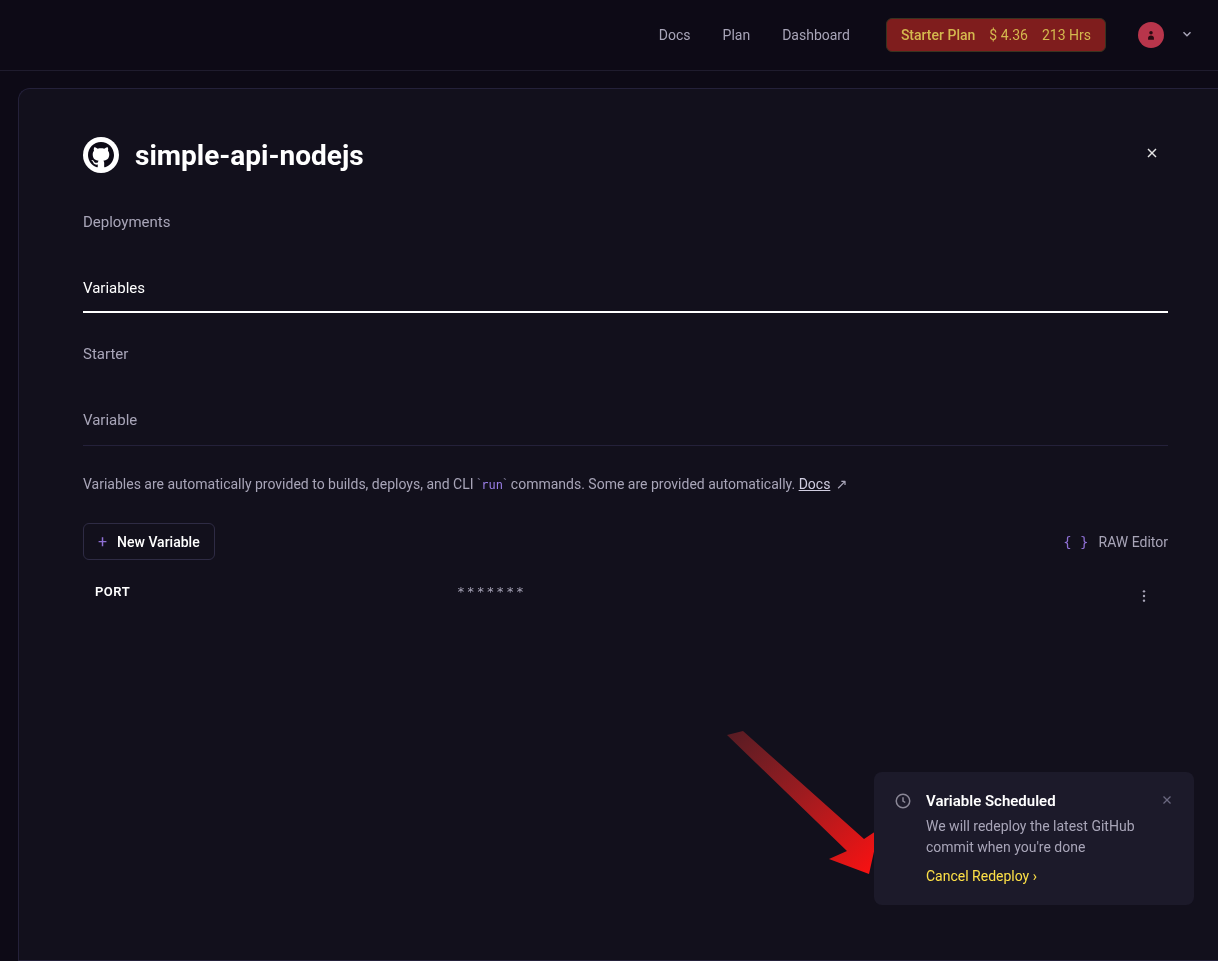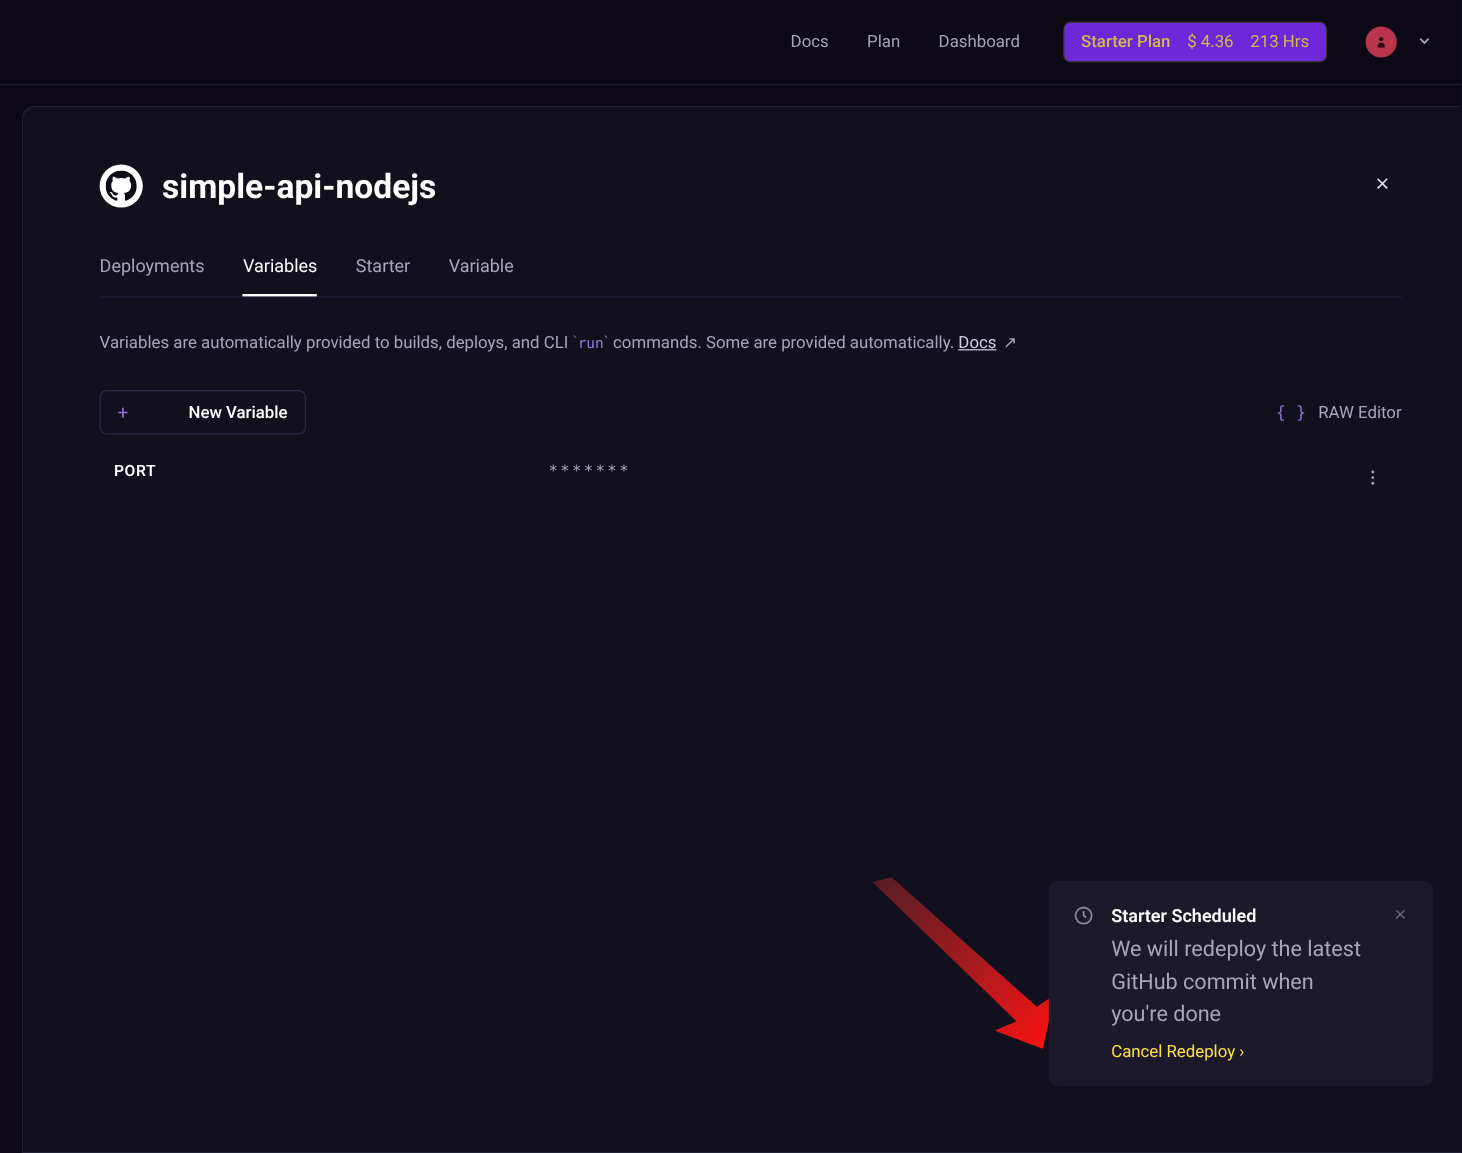--- a/index.html
+++ b/index.html
@@ -30,21 +30,21 @@
       gap: 32px;
     }
     .nav-link {
       color: #a8a5b8;
       font-size: 14px;
       cursor: pointer;
     }
     .plan-badge {
       display: flex;
       align-items: center;
-      background: #6d28d9;
+      background: #7f1d1d;
       border: 1px solid #3a3320;
       border-radius: 6px;
       padding: 8px 14px;
       gap: 14px;
       margin-left: 20px;
     }
     .plan-name {
       color: #d4b84e;
       font-size: 14px;
       font-weight: 500;
@@ -115,20 +115,21 @@
     .close-btn {
       color: #e5e5e5;
       cursor: pointer;
       padding: 8px;
     }
     .tabs {
       display: flex;
       gap: 32px;
       margin-top: 40px;
       border-bottom: 1px solid #24213a;
+      flex-direction: column;
     }
     .tab {
       color: #a8a5b8;
       font-size: 15px;
       padding-bottom: 14px;
       cursor: pointer;
       border-bottom: 2px solid transparent;
     }
     .tab.active {
       color: #fff;
@@ -175,21 +176,20 @@
     }
     .plus-icon {
       color: #8e6fd4;
       font-size: 16px;
       font-weight: 400;
     }
     .new-var-label {
       color: #fff;
       font-size: 14px;
       font-weight: 500;
-      margin-left: 40px;
     }
     .raw-editor {
       display: flex;
       align-items: center;
       gap: 10px;
       color: #a8a5b8;
       font-size: 14px;
       cursor: pointer;
     }
     .braces-icon {
@@ -245,21 +245,21 @@
     .toast-content {
       flex: 1;
     }
     .toast-title {
       color: #fff;
       font-size: 15px;
       font-weight: 600;
     }
     .toast-body {
       color: #a8a5b8;
-      font-size: 18px;
+      font-size: 14px;
       line-height: 1.5;
       margin-top: 6px;
     }
     .toast-action {
       color: #fde047;
       font-size: 14px;
       margin-top: 10px;
       cursor: pointer;
       display: inline-block;
     }
@@ -360,21 +360,21 @@
 </div>
 
 <div class="toast">
   <div class="toast-icon">
     <svg width="18" height="18" viewBox="0 0 24 24" fill="none" stroke="currentColor" stroke-width="2">
         <circle cx="12" cy="12" r="9"></circle>
         <polyline points="12 7 12 12 15 14"></polyline>
       </svg>
   </div>
   <div class="toast-content">
-    <div class="toast-title">Starter Scheduled</div>
+    <div class="toast-title">Variable Scheduled</div>
     <div class="toast-body">We will redeploy the latest GitHub commit when you're done</div>
     <div class="toast-action">Cancel Redeploy ›</div>
   </div>
   <div class="toast-close">
     <svg width="14" height="14" viewBox="0 0 24 24" fill="none" stroke="currentColor" stroke-width="2">
         <line x1="18" y1="6" x2="6" y2="18"></line>
         <line x1="6" y1="6" x2="18" y2="18"></line>
       </svg>
   </div>
 </div>

